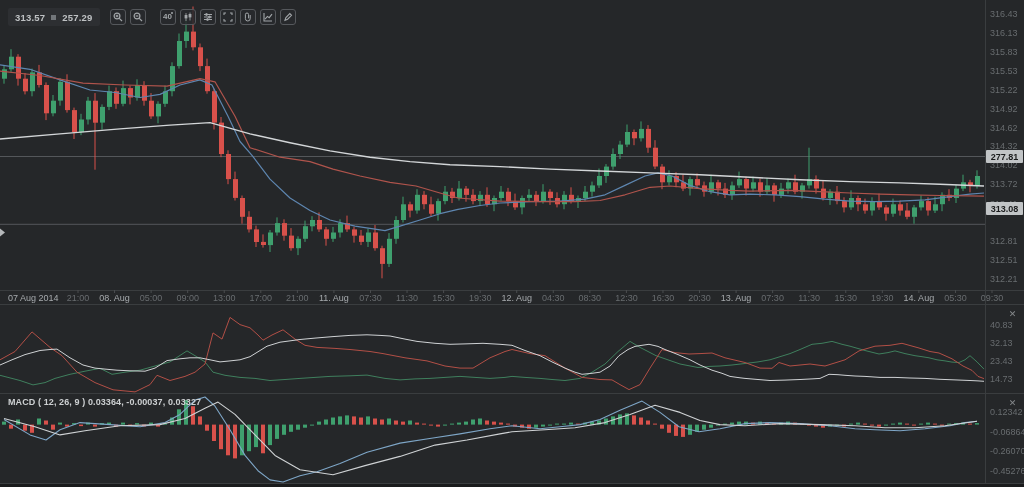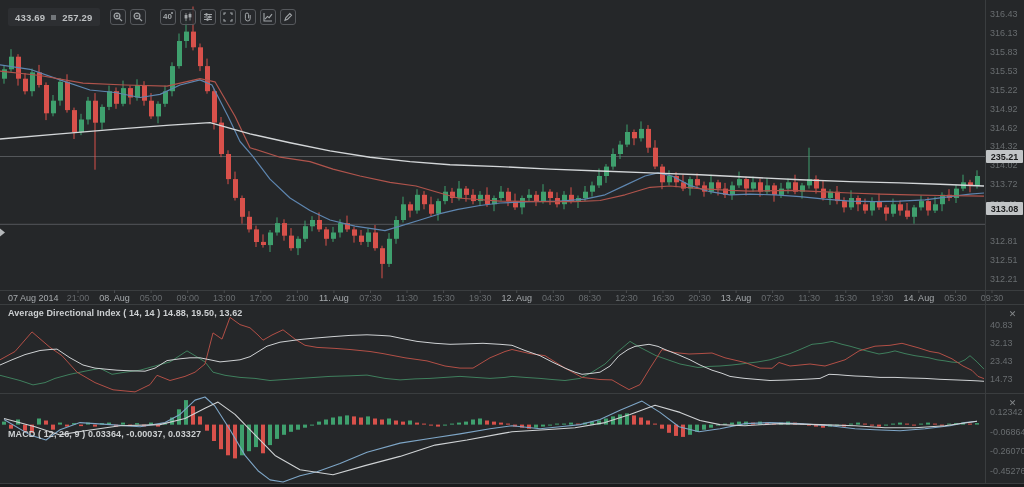--- a/index.html
+++ b/index.html
@@ -540,21 +540,21 @@
       <text x="990" y="434.666944" fill="#686c6f" font-size="9" font-family="&quot;Liberation Sans&quot;,sans-serif" text-anchor="start">-0.06864</text>
       <text x="990" y="454.333888" fill="#686c6f" font-size="9" font-family="&quot;Liberation Sans&quot;,sans-serif" text-anchor="start">-0.26070</text>
       <text x="990" y="474.000832" fill="#686c6f" font-size="9" font-family="&quot;Liberation Sans&quot;,sans-serif" text-anchor="start">-0.45276</text>
       <line x1="985.5" y1="0" x2="985.5" y2="483" stroke="#3a3d3f"></line>
       <line x1="0" y1="483.5" x2="1024" y2="483.5" stroke="#3a3d3f"></line>
       <rect x="0" y="484" width="1024" height="3" fill="#1a1b1c"></rect>
     </svg>
 
   <div class="toolbar">
     <div class="quote-box">
-      <span>433.69</span>
+      <span>313.57</span>
       <div class="spread-sq"></div>
       <span>257.29</span>
     </div>
     <div class="tbtn">
       <span>
         <svg width="10" height="10" viewBox="0 0 10 10" fill="none" stroke="currentColor" stroke-width="1.2">
           <circle cx="4" cy="4" r="2.9"></circle>
             <line x1="6.3" y1="6.3" x2="9" y2="9"></line>
           <line x1="4" y1="2.7" x2="4" y2="5.3"></line>
             <line x1="2.7" y1="4" x2="5.3" y2="4"></line>
@@ -620,21 +620,20 @@
     </div>
     <div class="tbtn">
       <span>
         <svg width="10" height="10" viewBox="0 0 10 10" fill="none" stroke="currentColor" stroke-width="1.1">
           <path d="M2 8.2l.9-2.7L6.8 1.6l1.7 1.7-3.9 3.9L2 8.2z"></path>
         </svg>
       </span>
     </div>
   </div>
 
-  <div class="panel-title" id="adx-title" style="top: 308px;">Average Directional Index ( 14, 14 ) 14.88, 19.50, 13.62</div>
   <div class="panel-close" id="adx-close" style="top: 307px;">✕</div>
 
-  <div class="panel-title" id="macd-title" style="top: 397px; margin-top: 32px;">MACD ( 12, 26, 9 ) 0.03364, -0.00037, 0.03327</div>
+  <div class="panel-title" id="macd-title" style="top: 397px;">MACD ( 12, 26, 9 ) 0.03364, -0.00037, 0.03327</div>
   <div class="panel-close" id="macd-close" style="top: 396px;">✕</div>
 
-  <div class="price-tag" id="tag-upper" style="top: 150px;">235.21</div>
+  <div class="price-tag" id="tag-upper" style="top: 150px;">277.81</div>
   <div class="price-tag" id="tag-lower" style="top: 202px;">313.08</div>
 </div>
 
 </body></html>

